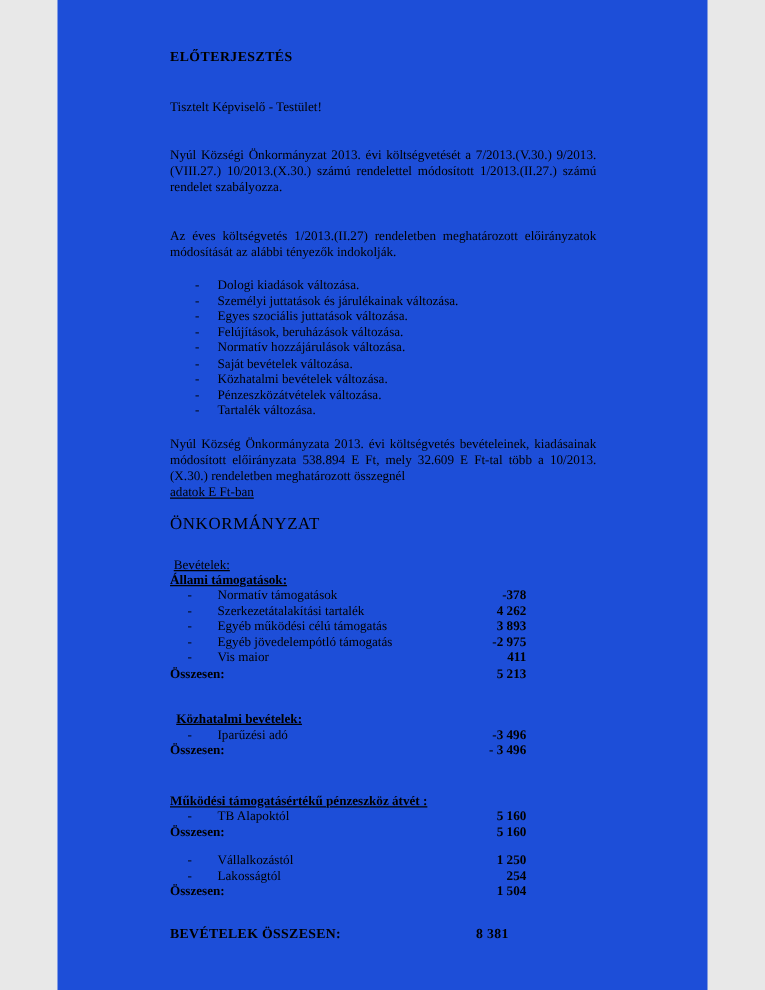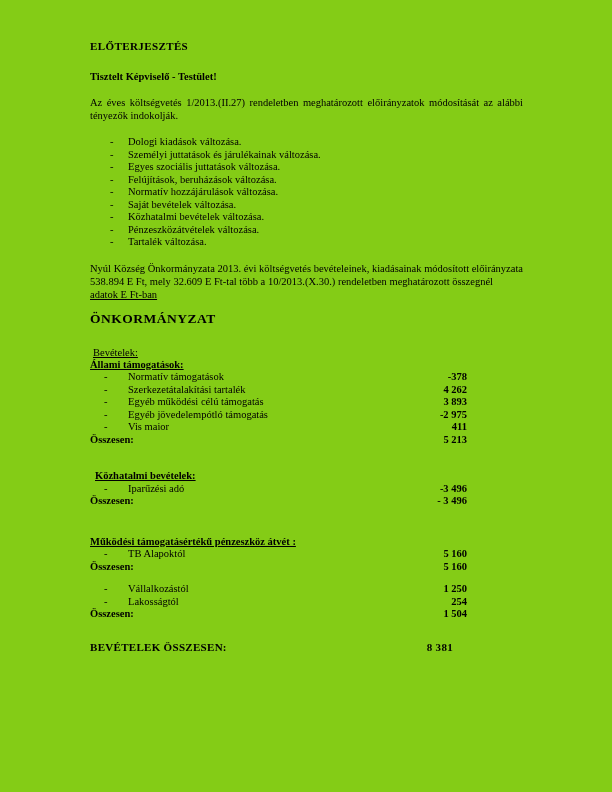--- a/index.html
+++ b/index.html
@@ -1,39 +1,39 @@
 <!DOCTYPE html>
 <html><head>
 <meta charset="utf-8">
 <style>
   html,body { margin:0; padding:0; background:#e8e8e8; }
   .page {
     position:relative;
-    width:612px; height:792px;
+    width:520px; height:792px;
     margin:0 auto;
-    background:#84cc16;
+    background:#1d4ed8;
     box-sizing:border-box;
     padding:40px 89px 0 90px;
     font-family:"Liberation Serif", serif;
     font-size:10.5px;
     line-height:13px;
     color:#000000;
     overflow:hidden;
   }
   .doc-title { font-size:11px; font-weight:bold; letter-spacing:.4px; }
-  .salutation { margin-top:17px; font-weight:bold; }
+  .salutation { margin-top:27px; font-weight:normal; }
   .para { margin:0; text-align:justify; }
   .p1 { margin-top:25px; }
-  .p2 { margin-top:13px; }
+  .p2 { margin-top:26px; }
   .p3 { margin-top:13px; }
   .reasons { margin-top:14px; padding-left:20px; line-height:12.5px; }
   .reason-item { display:flex; }
   .reason-item .dash { width:18px; flex:0 0 18px; }
   .units-note { text-align:left;text-decoration:underline; }
-  .main-heading { margin-top:10px; font-size:13.5px; line-height:16px; font-weight:bold; letter-spacing:.5px; }
+  .main-heading { margin-top:10px; font-size:13.5px; line-height:16px; font-weight:normal; letter-spacing:.5px; }
   .sub-heading { margin-top:19px; margin-left:3px; font-weight:normal; text-decoration:underline; }
   .group { line-height:12.5px; }
   .group-heading { font-weight:bold; text-decoration:underline; }
   .g0 { }
   .g1 { margin-top:24px; }
   .g1 .group-heading { margin-left:5px; }
   .g2 { margin-top:28px; }
   .g3 { margin-top:10px; }
   .row { display:flex; }
   .row .dash { margin-left:14px; width:24px; flex:0 0 24px; }
@@ -44,20 +44,21 @@
 </style>
 </head>
 <body>
 
 <div class="page">
 
   <div class="doc-title">ELŐTERJESZTÉS</div>
 
   <div class="salutation">Tisztelt Képviselő - Testület!</div>
 
+  <p class="para p1">Nyúl Községi Önkormányzat 2013. évi költségvetését a 7/2013.(V.30.) 9/2013.(VIII.27.) 10/2013.(X.30.) számú rendelettel módosított 1/2013.(II.27.) számú rendelet szabályozza.</p>
 
   <p class="para p2">Az éves költségvetés 1/2013.(II.27) rendeletben meghatározott előirányzatok módosítását az alábbi tényezők indokolják.</p>
 
   <div class="reasons">
     <div class="reason-item">
         <span class="dash">-</span>
         <span>Dologi kiadások változása.</span>
       </div>
     <div class="reason-item">
         <span class="dash">-</span>

